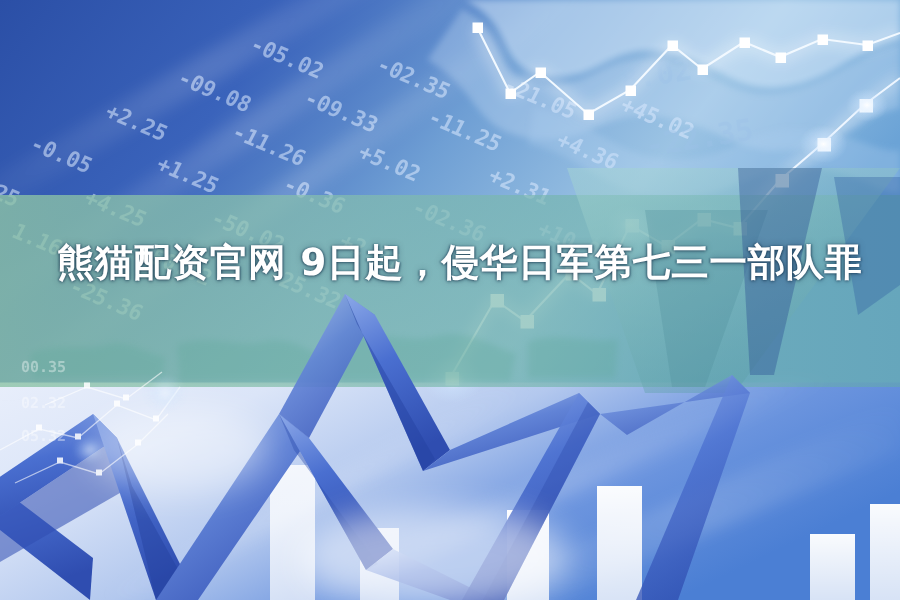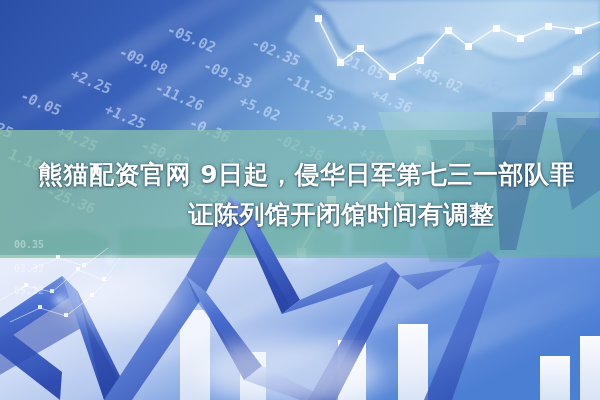--- a/index.html
+++ b/index.html
@@ -318,16 +318,15 @@
 
     <g font-family="DejaVu Sans Mono, monospace" fill="#ffffff" opacity="0.45" font-size="10" font-weight="bold">
       <text x="14" y="248">00.35</text>
       <text x="14" y="272">02.32</text>
       <text x="14" y="294">05.32</text>
     </g>
   </svg>
 
   <div id="headline">
     <div class="hl-line" id="line1">熊猫配资官网 9日起，侵华日军第七三一部队罪</div>
-    <div class="hl-line" id="line2">证陈列馆开闭馆时间有调整</div>
   </div>
 
 </div>
 
 </body></html>

